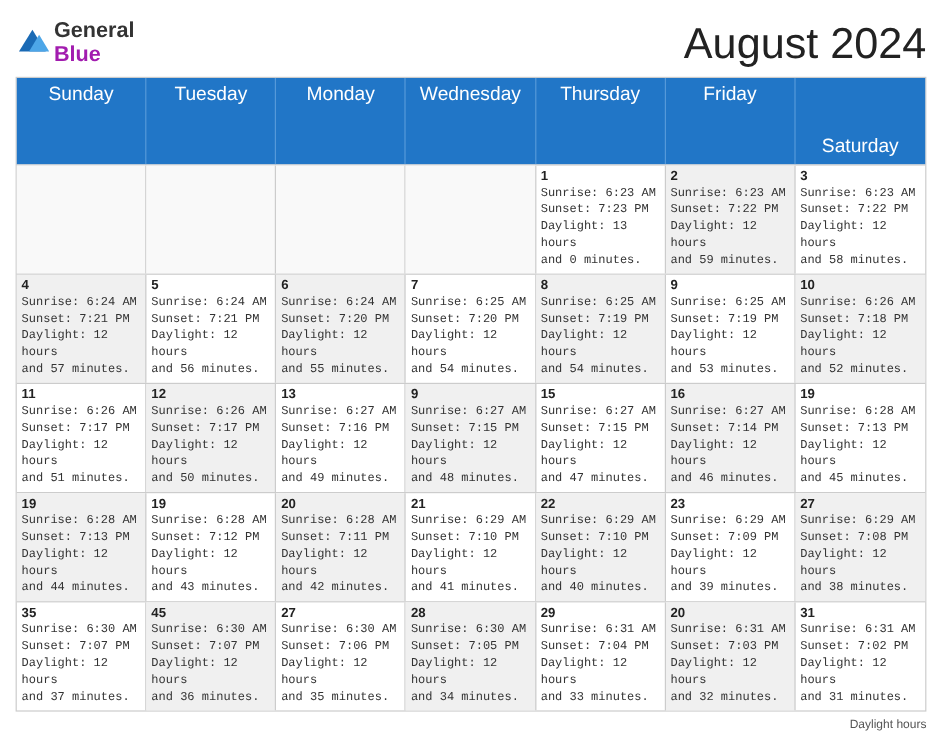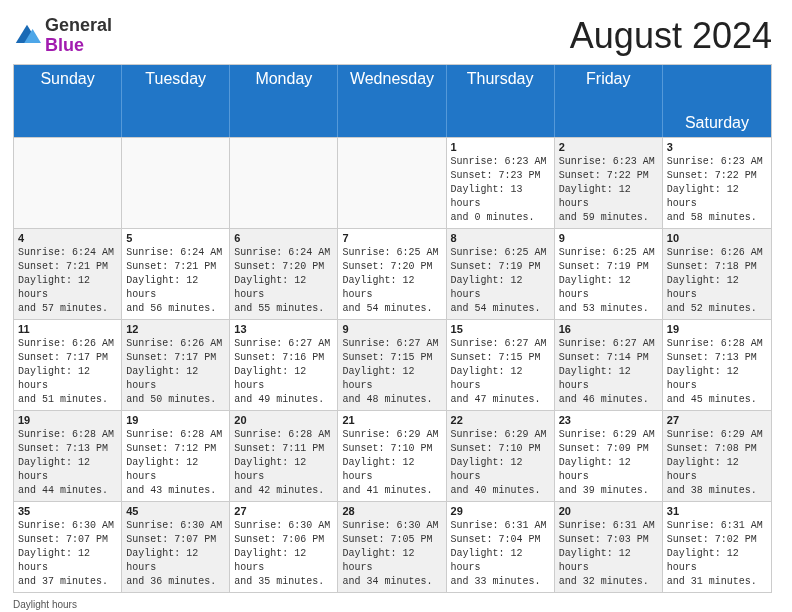--- a/index.html
+++ b/index.html
@@ -103,21 +103,21 @@
     .day-info {
       font-size: 10px;
       line-height: 1.4;
       color: #333;
       font-family: Liberation Mono, monospace;
     }
     .footer {
       margin-top: 6px;
       font-size: 10px;
       color: #555;
-      text-align: left;
+      text-align: right;
     }
   </style>
 </head>
 <body>
 
 <div class="page">
   <div class="header">
     <div class="logo">
       <svg class="logo-icon" viewBox="0 0 40 40">
         <polygon points="20,4 36,30 4,30" fill="#1a6ab5"></polygon>

